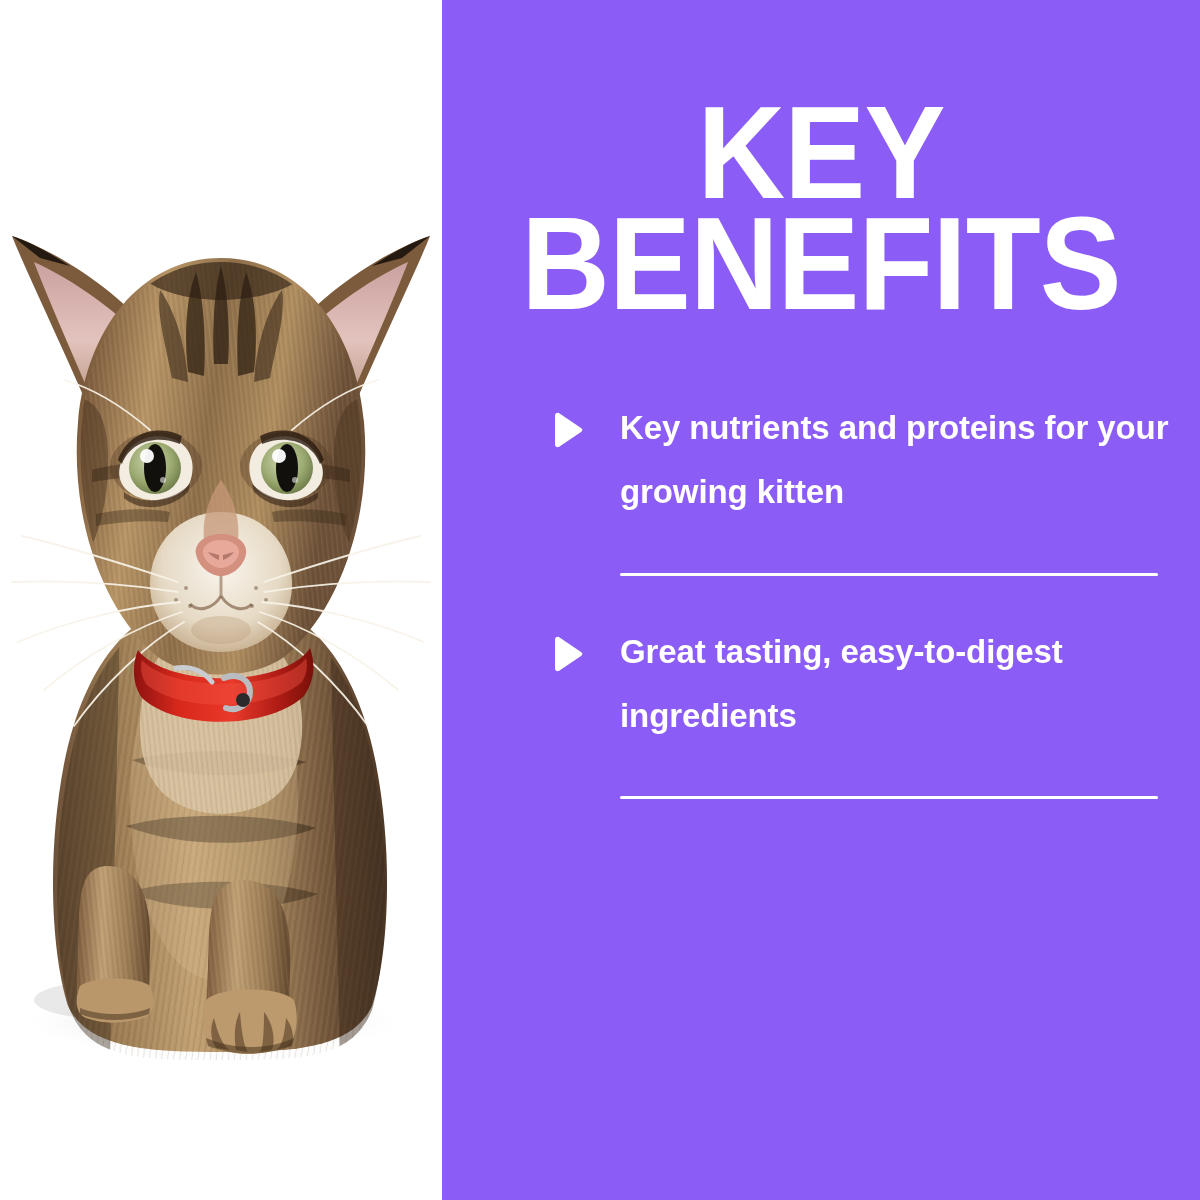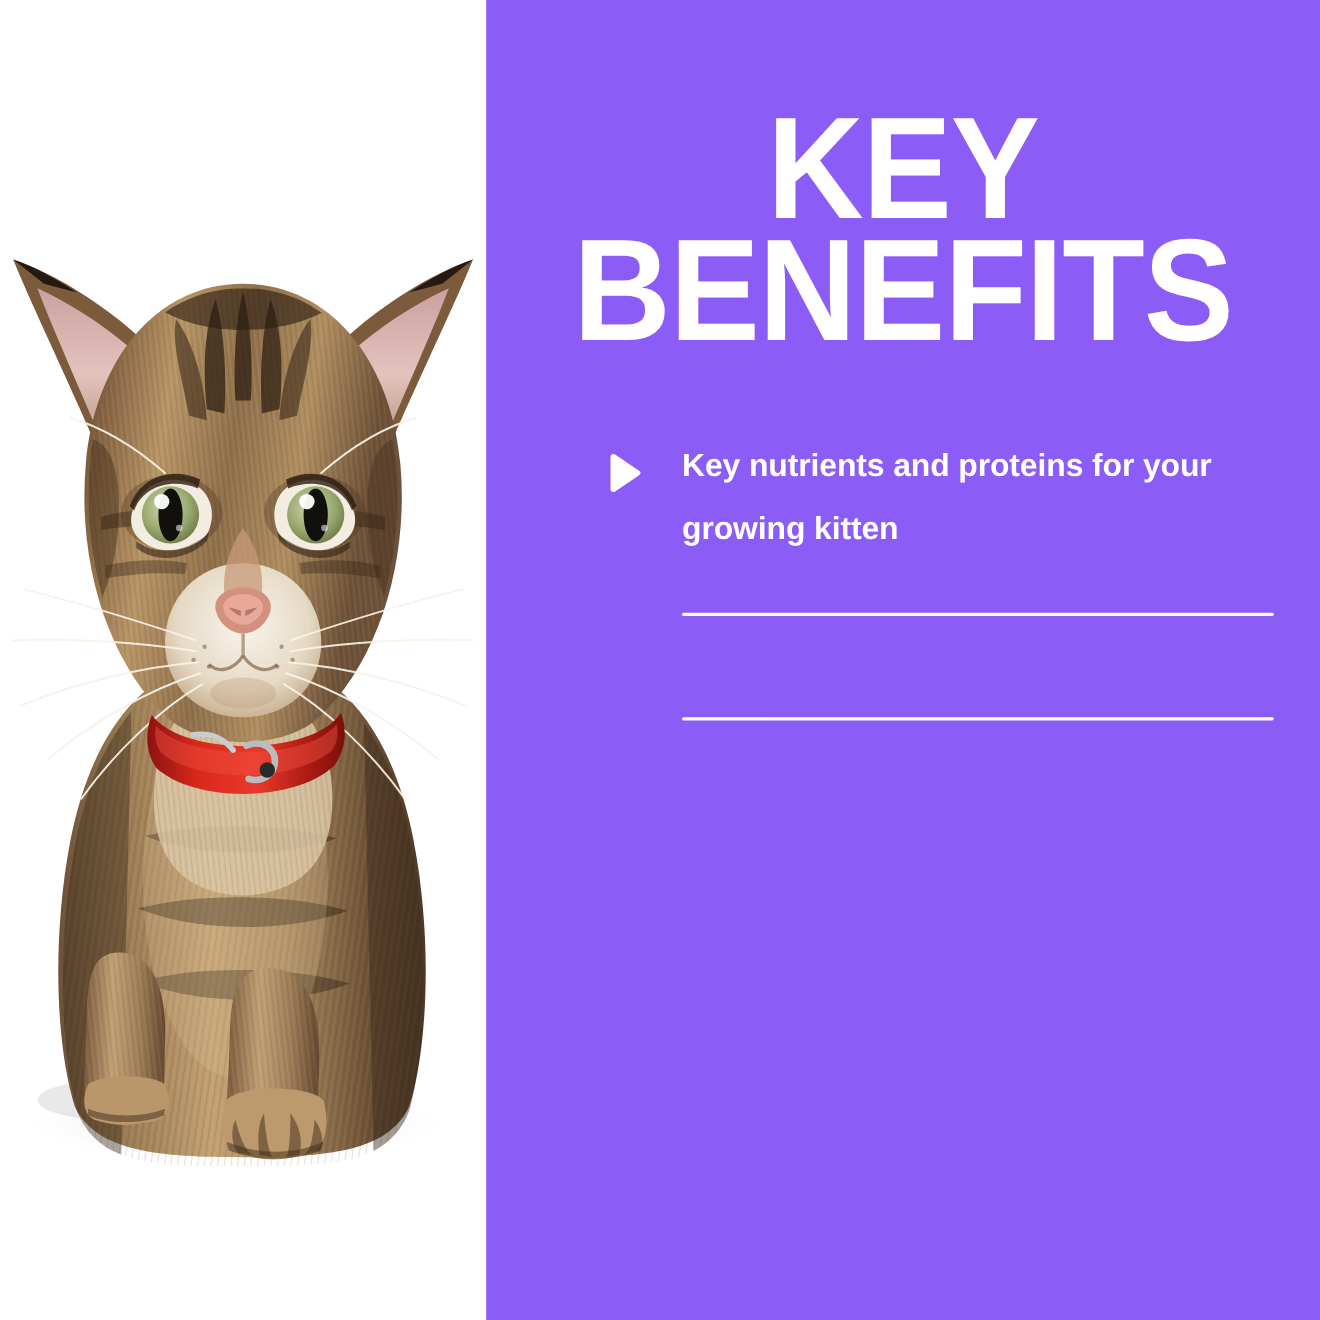--- a/index.html
+++ b/index.html
@@ -74,21 +74,21 @@
     height: 36px;
     flex: none;
   }
   .benefit-text {
     display: block;
     margin-left: 70px;
     max-width: 560px;
     color: #ffffff;
     font-family: "Liberation Sans", sans-serif;
     font-weight: 700;
-    font-size: 29px;
+    font-size: 33px;
     line-height: 1.95;
     letter-spacing: -0.1px;
   }
   .divider {
     height: 3px;
     background: #ffffff;
     margin: 0 0 0 178px;
     width: 538px;
     border-radius: 2px;
   }
@@ -396,20 +396,26 @@
         <svg class="bullet-icon" viewBox="0 0 34 36">
           <path d="M5 3.5 C5 1.2 7.3 0 9.2 1.2 L31 16 C32.8 17.2 32.8 18.8 31 20 L9.2 34.8 C7.3 36 5 34.8 5 32.5 Z" fill="#ffffff"></path>
         </svg>
         <span class="benefit-text">Key nutrients and proteins for your growing kitten</span>
       </div>
 
       <div class="gap-a"></div>
       <div class="divider"></div>
       <div class="gap-b"></div>
 
+      <div class="benefit-item">
+        <svg class="bullet-icon" viewBox="0 0 34 36">
+          <path d="M5 3.5 C5 1.2 7.3 0 9.2 1.2 L31 16 C32.8 17.2 32.8 18.8 31 20 L9.2 34.8 C7.3 36 5 34.8 5 32.5 Z" fill="#ffffff"></path>
+        </svg>
+        <span class="benefit-text">Great tasting, easy-to-digest ingredients</span>
+      </div>
 
       <div class="gap-c"></div>
       <div class="divider"></div>
       <div class="gap-d"></div>
 
 
     </div>
   </div>
 </div>
 

